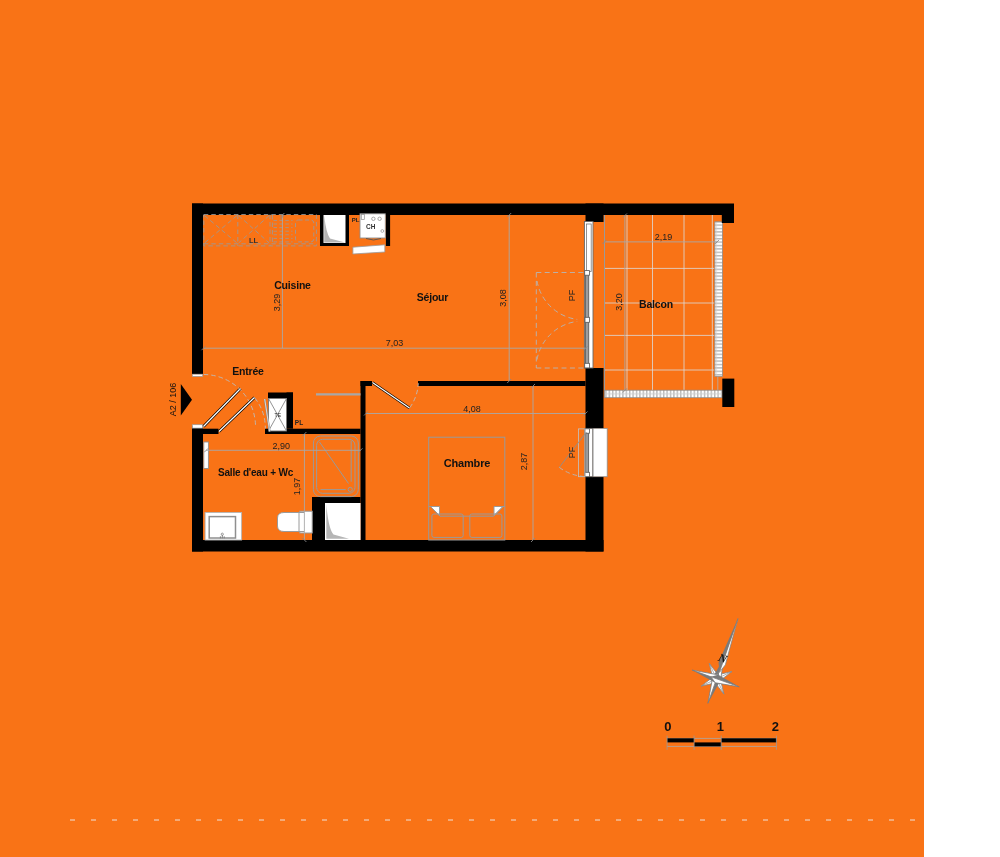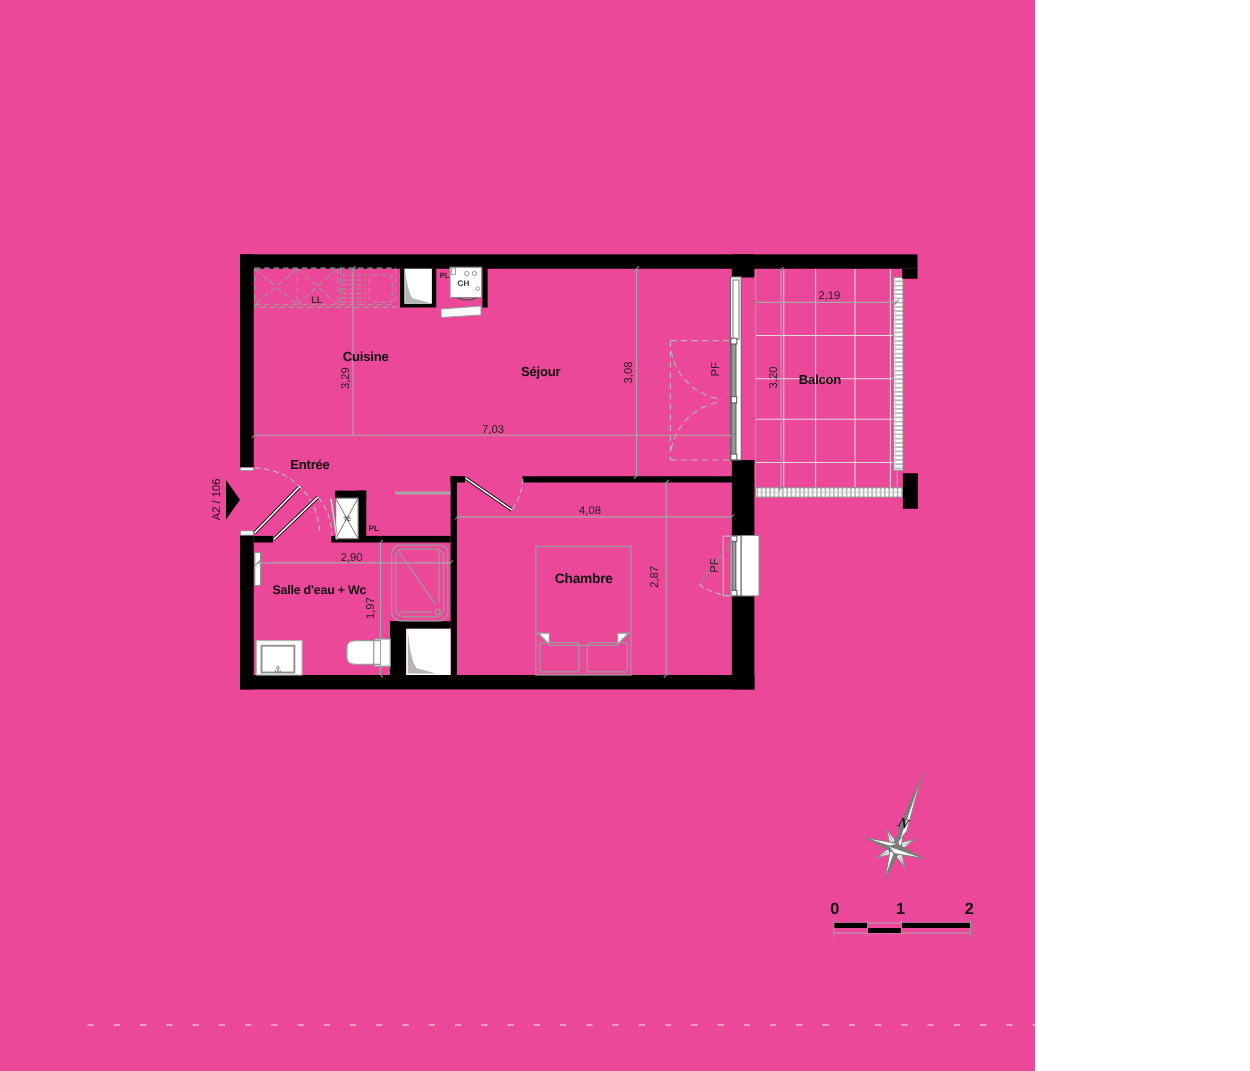--- a/index.html
+++ b/index.html
@@ -1,16 +1,16 @@
 <!DOCTYPE html>
 <html><head>
 <meta charset="utf-8">
 <style>
   html,body{margin:0;padding:0;background:#fff;}
-  .page{width:828px;height:857px;position:relative;overflow:hidden;background:#ec4899;}
+  .page{width:924px;height:857px;position:relative;overflow:hidden;background:#f97316;}
   svg{position:absolute;top:0;left:0;}
   text{font-family:"Liberation Sans", sans-serif;fill:#111;}
   .room{font-weight:bold;font-size:10.5px;letter-spacing:-0.2px;}
   .dim{font-size:9px;fill:#222;}
 </style>
 </head>
 <body>
 <div class="page">
 <svg width="1000" height="857" viewBox="0 0 1000 857">
 <defs>

